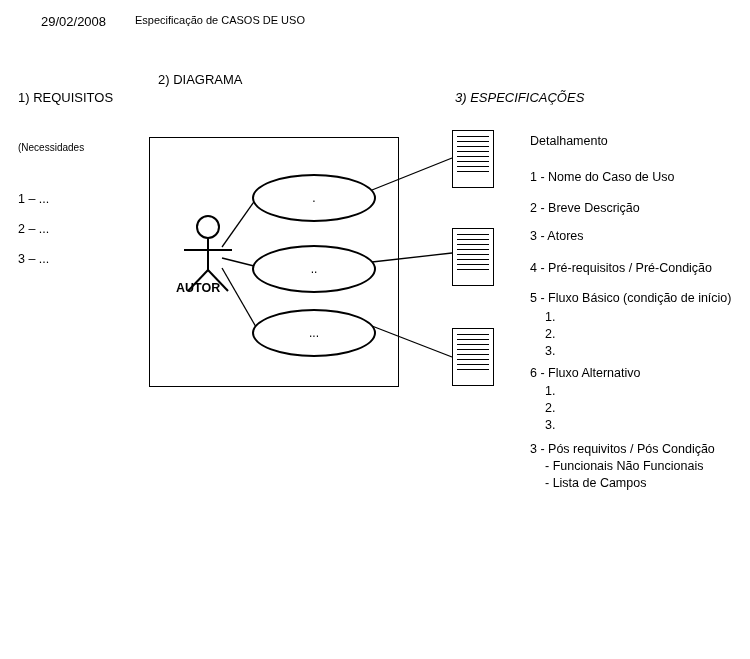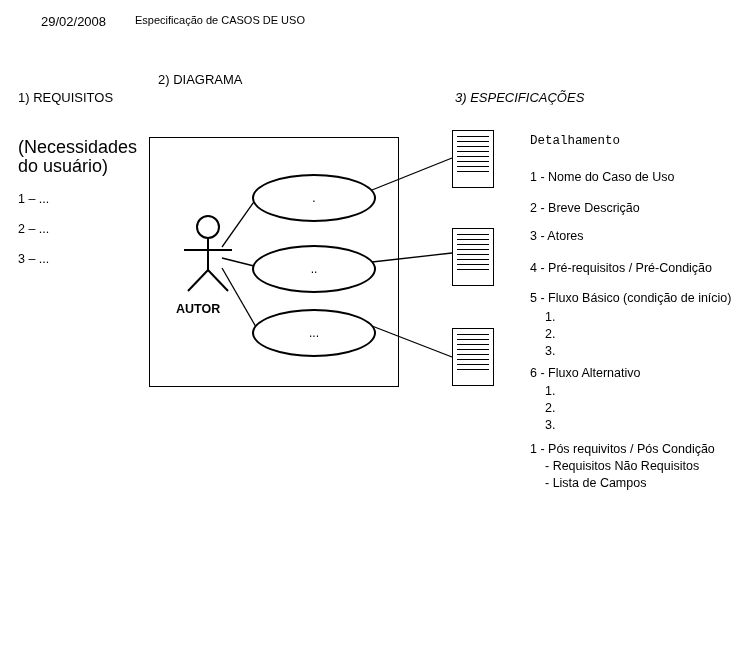--- a/index.html
+++ b/index.html
@@ -31,21 +31,21 @@
   .col-heading {
     font-size: 13px;
   }
   #heading-requisitos { left: 18px; top: 90px; }
   #heading-diagrama  { left: 158px; top: 72px; text-align: right; }
   #heading-especificacoes { left: 455px; top: 90px; font-style: italic; }
 
   
   #needs-text {
     left: 18px; top: 138px;
-    font-size: 18px;
+    font-size: 10px;
     line-height: 19px;
     width: 130px;
   }
   .req-item {
     left: 18px;
     font-size: 12.5px;
   }
   #req-1 { top: 192px; }
   #req-2 { top: 222px; }
   #req-3 { top: 252px; }
@@ -75,21 +75,20 @@
 
   
   #actor {
     left: 178px; top: 215px;
     width: 60px; height: 82px;
   }
   #actor-label {
     left: 176px; top: 281px;
     font-size: 12.5px;
     font-weight: bold;
-    margin-top: 21px;
   }
 
   
   #lines {
     left: 0; top: 0;
     width: 750px; height: 659px;
     pointer-events: none;
   }
 
   
@@ -106,21 +105,20 @@
     margin-bottom: 4px;
   }
   #doc-1 { left: 452px; top: 130px; }
   #doc-2 { left: 452px; top: 228px; }
   #doc-3 { left: 452px; top: 328px; }
 
   
   #spec-title {
     left: 530px; top: 134px;
     font-size: 12.5px;
-    font-family: Liberation Mono, monospace;
   }
   .spec-line {
     left: 530px;
     font-size: 12.5px;
     white-space: pre;
   }
   .spec-sub {
     left: 545px;
     font-size: 12.5px;
     white-space: pre;
@@ -131,21 +129,20 @@
 
 <div class="abs" id="header-date">29/02/2008</div>
 <div class="abs" id="header-title">Especificação de CASOS DE USO</div>
 
 <div class="abs col-heading" id="heading-requisitos">1) REQUISITOS</div>
 <div class="abs col-heading" id="heading-diagrama">2) DIAGRAMA</div>
 <div class="abs col-heading" id="heading-especificacoes">3) ESPECIFICAÇÕES</div>
 
 <div class="abs" id="needs-text">
   <div>(Necessidades</div>
-  <div>do usuário)</div>
 </div>
 <div class="abs req-item" id="req-1">1 – ...</div>
 <div class="abs req-item" id="req-2">2 – ...</div>
 <div class="abs req-item" id="req-3">3 – ...</div>
 
 <div class="abs" id="diagram-box"></div>
 
 <svg class="abs" id="lines" viewBox="0 0 750 659">
 
   <line x1="222" y1="247" x2="256" y2="199" stroke="#000000" stroke-width="1.3"></line>
@@ -217,15 +214,15 @@
 
 <div class="abs spec-sub" style="top:310px">1.</div>
 <div class="abs spec-sub" style="top:327px">2.</div>
 <div class="abs spec-sub" style="top:344px">3.</div>
 
 <div class="abs spec-line" style="top:366px">6 - Fluxo Alternativo</div>
 <div class="abs spec-sub" style="top:384px">1.</div>
 <div class="abs spec-sub" style="top:401px">2.</div>
 <div class="abs spec-sub" style="top:418px">3.</div>
 
-<div class="abs spec-line" style="top:442px">1 - Pós requivitos / Pós Condição</div>
-<div class="abs spec-sub" style="top:459px">- Requisitos Não Requisitos</div>
+<div class="abs spec-line" style="top:442px">3 - Pós requivitos / Pós Condição</div>
+<div class="abs spec-sub" style="top:459px">- Funcionais Não Funcionais</div>
 <div class="abs spec-sub" style="top:476px">- Lista de Campos</div>
 
 </body></html>

